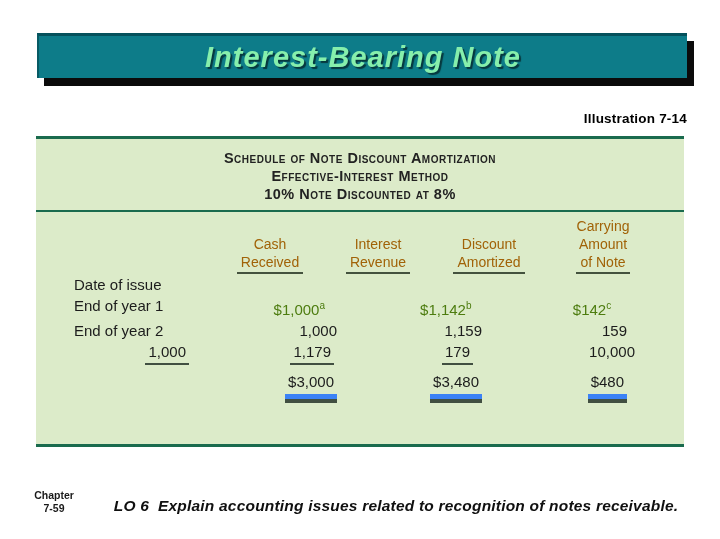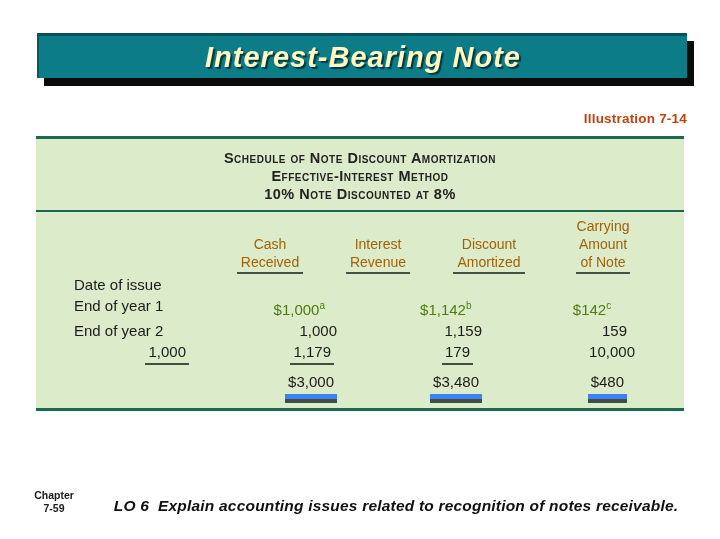--- a/index.html
+++ b/index.html
@@ -14,35 +14,35 @@
   .banner {
     position:absolute; left:37px; top:33px; width:648px; height:42px;
     background:#0d7c89;
     border-top:3px solid #05515c;
     border-left:2px solid #075a64;
     box-shadow:7px 8px 0 #0b0b0b;
     display:flex; align-items:center; justify-content:center;
     box-sizing:content-box;
   }
   .banner-title {
-    color:#fef9c3; font-style:italic; font-weight:bold; font-size:29px;
+    color:#86efac; font-style:italic; font-weight:bold; font-size:29px;
     letter-spacing:1px;
     text-shadow:2px 2px 1px rgba(0,0,0,0.55);
     white-space:pre;
   }
 
   
   .illustration {
     position:absolute; top:111px; right:33px;
-    color:#c2410c; font-weight:bold; font-size:13.5px; letter-spacing:0.2px;
+    color:#000000; font-weight:bold; font-size:13.5px; letter-spacing:0.2px;
   }
 
   
   .tbl {
-    position:absolute; left:36px; top:136px; width:648px; height:275px;
+    position:absolute; left:36px; top:136px; width:648px; height:311px;
     background:#dcebc9;
     border-top:3px solid #1a6b4e;
     border-bottom:3px solid #1a6b4e;
     box-sizing:border-box;
   }
   .tbl-heading {
     text-align:center; padding-top:10px;
     font-size:14.5px; font-weight:bold; font-variant:small-caps;
     line-height:18px; letter-spacing:0.5px; color:#222222;
   }

